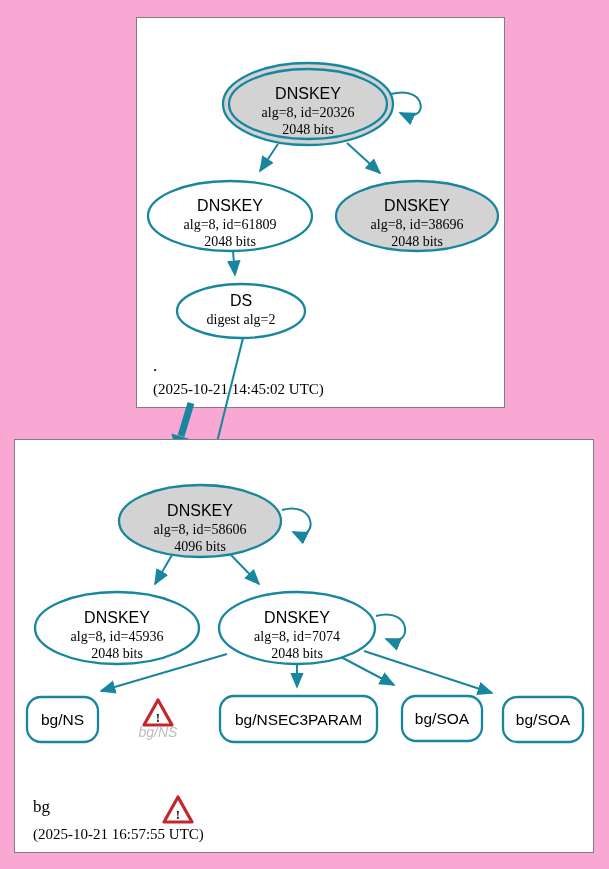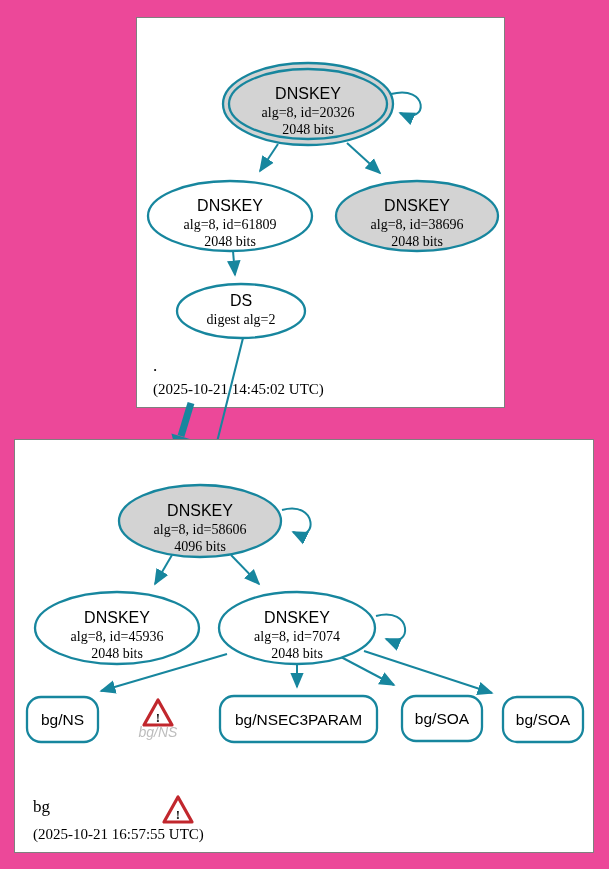--- a/index.html
+++ b/index.html
@@ -1,16 +1,16 @@
 <!DOCTYPE html>
 <html><head>
 <meta charset="utf-8">
 <style>
   html,body { margin:0; padding:0; background:#ffffff; }
-  .stage { position:relative; width:609px; height:869px; background:#ec4899; }
+  .stage { position:relative; width:609px; height:869px; background:#f9a8d4; }
   svg { display:block; }
 
   .zone-box   { fill:#ffffff; stroke:#7f7f7f; stroke-width:1; }
   .edge       { stroke:#17869E; stroke-width:2; fill:none; }
   .edge-thick { stroke:#17869E; stroke-width:7; fill:none; }
   .head       { fill:#17869E; }
   .node-ell   { fill:#ffffff; stroke:#17869E; stroke-width:2.3; }
   .node-ell.ksk { fill:#d3d3d3; }
   .inner-ell  { fill:none; stroke:#17869E; stroke-width:2.3; }
   .leaf-rect  { fill:#ffffff; stroke:#17869E; stroke-width:2.3; }

